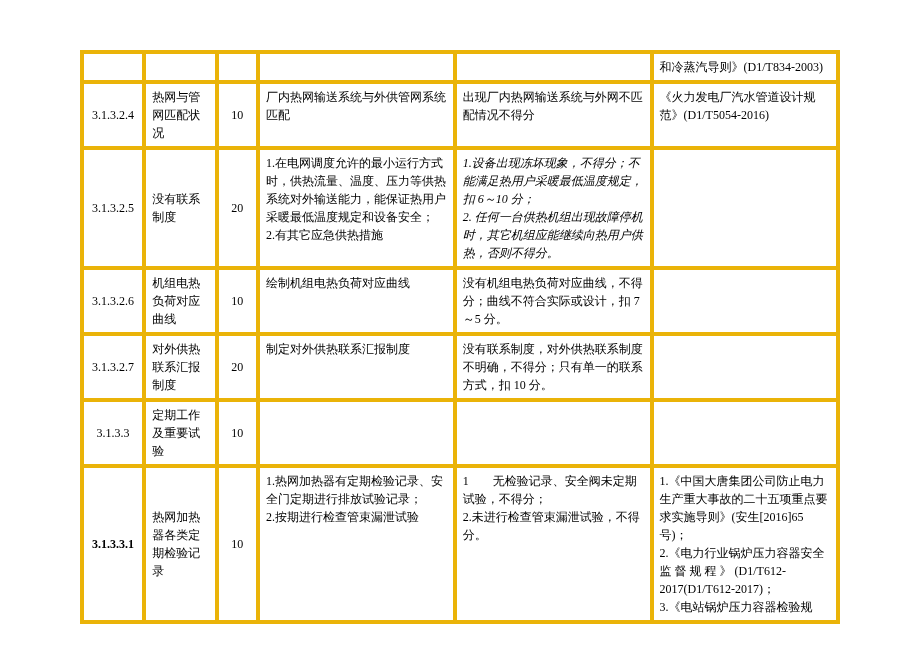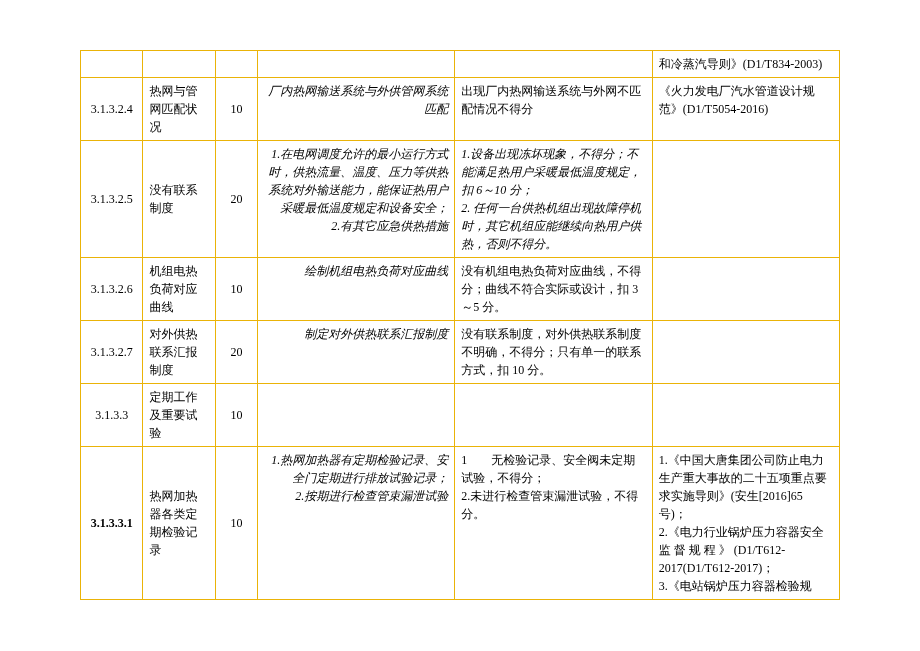--- a/index.html
+++ b/index.html
@@ -14,30 +14,30 @@
       color: #000;
       padding: 50px 80px;
       width: 920px;
     }
     table {
       border-collapse: collapse;
       width: 100%;
       table-layout: fixed;
     }
     td {
-      border: 1px solid #eab308;
+      border: 4px solid #eab308;
       padding: 4px 6px;
       vertical-align: top;
       line-height: 1.5;
       word-wrap: break-word;
     }
     .col-id { width: 60px; text-align: center; }
     .col-name { width: 70px; text-align: left; }
     .col-score { width: 40px; text-align: center; }
-    .col-desc { width: 190px; text-align: right; font-style: italic; }
+    .col-desc { width: 190px; text-align: left; }
     .col-criteria { width: 190px; text-align: left; }
     .col-ref { width: 180px; text-align: left; }
     .vcenter { vertical-align: middle; margin-top: 20px; }
   </style>
 </head>
 <body>
 
 <table>
   <tbody id="table-body">
   <tr>
@@ -64,21 +64,21 @@
 2.有其它应急供热措施</td>
         <td class="col-criteria" style="white-space: pre-wrap; font-style: italic;">1.设备出现冻坏现象，不得分；不能满足热用户采暖最低温度规定，扣 6～10 分；
 2. 任何一台供热机组出现故障停机时，其它机组应能继续向热用户供热，否则不得分。</td>
         <td class="col-ref" style="white-space: pre-wrap;"></td>
       </tr>
       <tr>
         <td class="col-id vcenter" style="white-space: pre-wrap;">3.1.3.2.6</td>
         <td class="col-name vcenter" style="white-space: pre-wrap;">机组电热负荷对应曲线</td>
         <td class="col-score vcenter" style="white-space: pre-wrap;">10</td>
         <td class="col-desc" style="white-space: pre-wrap;">绘制机组电热负荷对应曲线</td>
-        <td class="col-criteria" style="white-space: pre-wrap;">没有机组电热负荷对应曲线，不得分；曲线不符合实际或设计，扣 3～5 分。</td>
+        <td class="col-criteria" style="white-space: pre-wrap;">没有机组电热负荷对应曲线，不得分；曲线不符合实际或设计，扣 7～5 分。</td>
         <td class="col-ref" style="white-space: pre-wrap;"></td>
       </tr>
       <tr>
         <td class="col-id vcenter" style="white-space: pre-wrap;">3.1.3.2.7</td>
         <td class="col-name vcenter" style="white-space: pre-wrap;">对外供热联系汇报制度</td>
         <td class="col-score vcenter" style="white-space: pre-wrap;">20</td>
         <td class="col-desc" style="white-space: pre-wrap;">制定对外供热联系汇报制度</td>
         <td class="col-criteria" style="white-space: pre-wrap;">没有联系制度，对外供热联系制度不明确，不得分；只有单一的联系方式，扣 10 分。</td>
         <td class="col-ref" style="white-space: pre-wrap;"></td>
       </tr>

